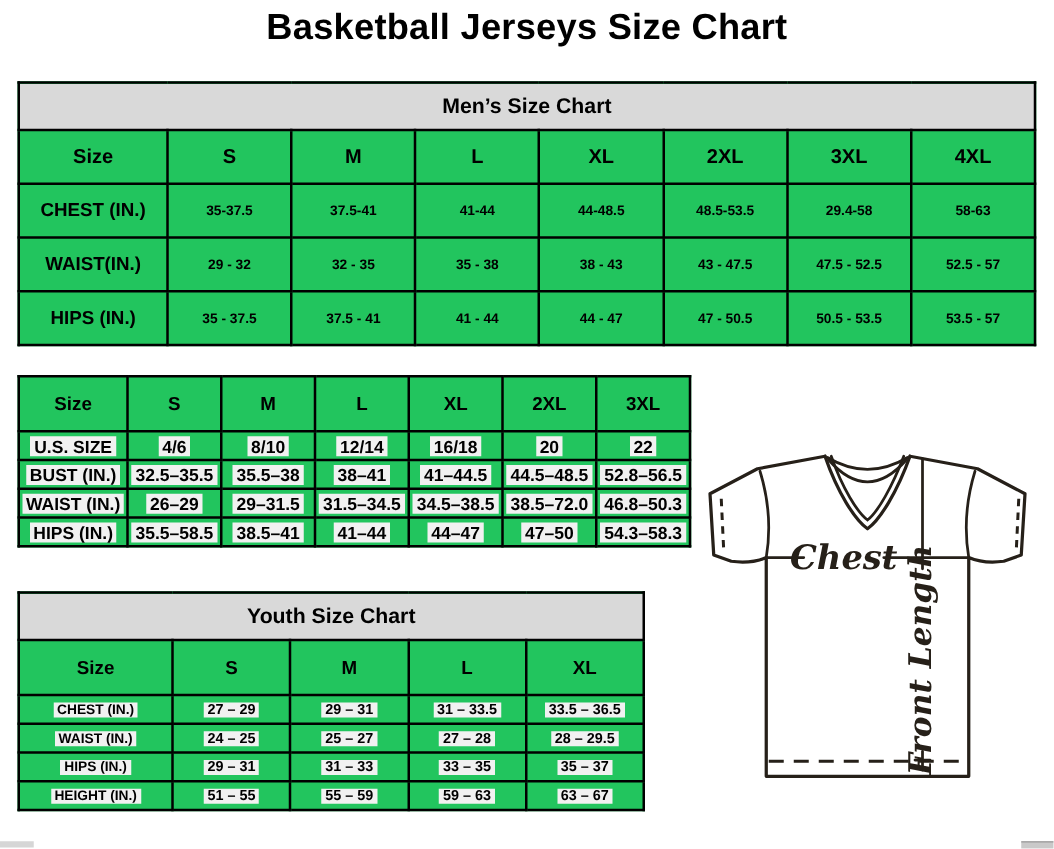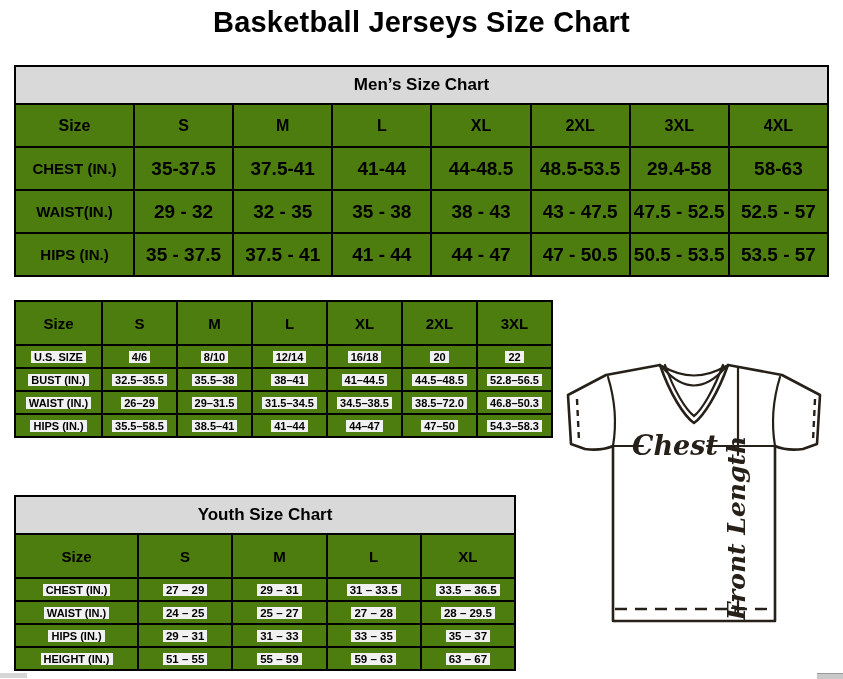--- a/index.html
+++ b/index.html
@@ -1,35 +1,35 @@
 <!DOCTYPE html>
 <html><head>
 <meta charset="utf-8">
 <style>
   html,body{margin:0;padding:0;background:#fff;}
   .page{position:relative;width:843px;height:679px;background:#fff;overflow:hidden;
         font-family:"Liberation Sans",sans-serif;color:#000;}
   .page-title{position:absolute;top:6px;left:0;width:100%;text-align:center;
         font-size:29px;font-weight:bold;letter-spacing:0.2px;}
-  table.size-table{position:absolute;border-collapse:collapse;table-layout:fixed;background:#4d7c0f;}
+  table.size-table{position:absolute;border-collapse:collapse;table-layout:fixed;background:#22c55e;}
   .size-table th,.size-table td{border:2px solid #000;text-align:center;vertical-align:middle;
         padding:0;font-weight:bold;color:#000;overflow:hidden;}
   tr.band td{background:#d9d9d9;font-size:17px;height:36px;}
   
   .men{left:14px;top:65px;width:815px;}
   .men tr.head th{height:41px;font-size:16px;}
   .men tr.row th{height:41px;font-size:15px;}
-  .men tr.row td{font-size:19px;}
+  .men tr.row td{font-size:11px;}
   
   .women{left:14px;top:300px;width:539px;}
   .women tr.head th{height:42px;font-size:15px;}
-  .women tr.small th{height:21px;font-size:11px;}
-  .women tr.small td{font-size:11px;}
-  
-  .youth{left:14px;top:495px;width:502px;}
+  .women tr.small th{height:21px;font-size:14px;}
+  .women tr.small td{font-size:14px;}
+  
+  .youth{left:14px;top:473px;width:502px;}
   .youth tr.head th{height:42px;font-size:15px;}
   .youth tr.small th{height:21px;font-size:11px;}
   .youth tr.small td{font-size:11.5px;text-align:center;}
   .hl{background:#f1f1f1;padding:0 3px;}
   
   .jersey{position:absolute;left:556px;top:358px;width:282px;height:272px;}
   .jersey .outline{fill:none;stroke:#262019;stroke-width:2.6;stroke-linejoin:round;stroke-linecap:round;}
   .jersey .thin{fill:none;stroke:#262019;stroke-width:2.2;stroke-linecap:round;}
   .jersey .dash{fill:none;stroke:#262019;stroke-width:2.4;stroke-dasharray:12 8;}
   .jersey .cuffdash{fill:none;stroke:#262019;stroke-width:2.4;stroke-dasharray:6 5;}

